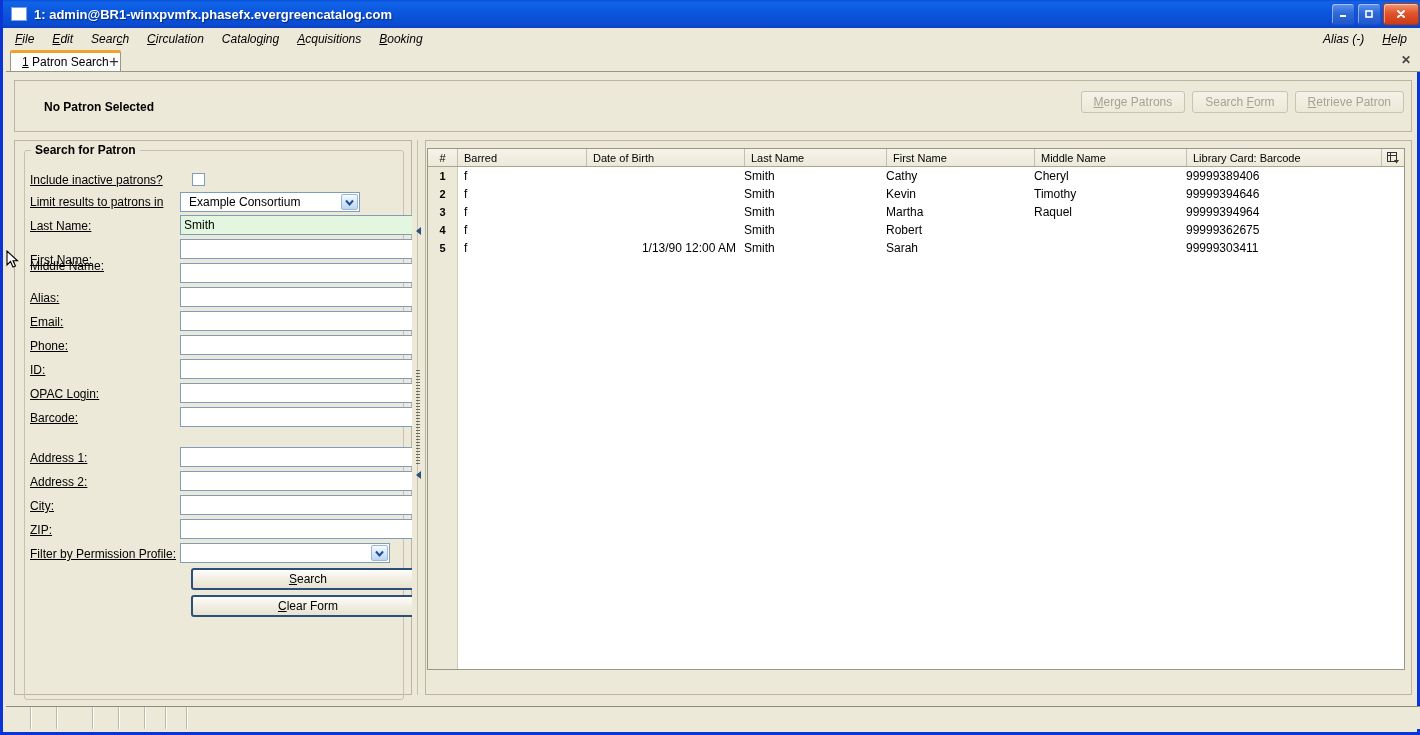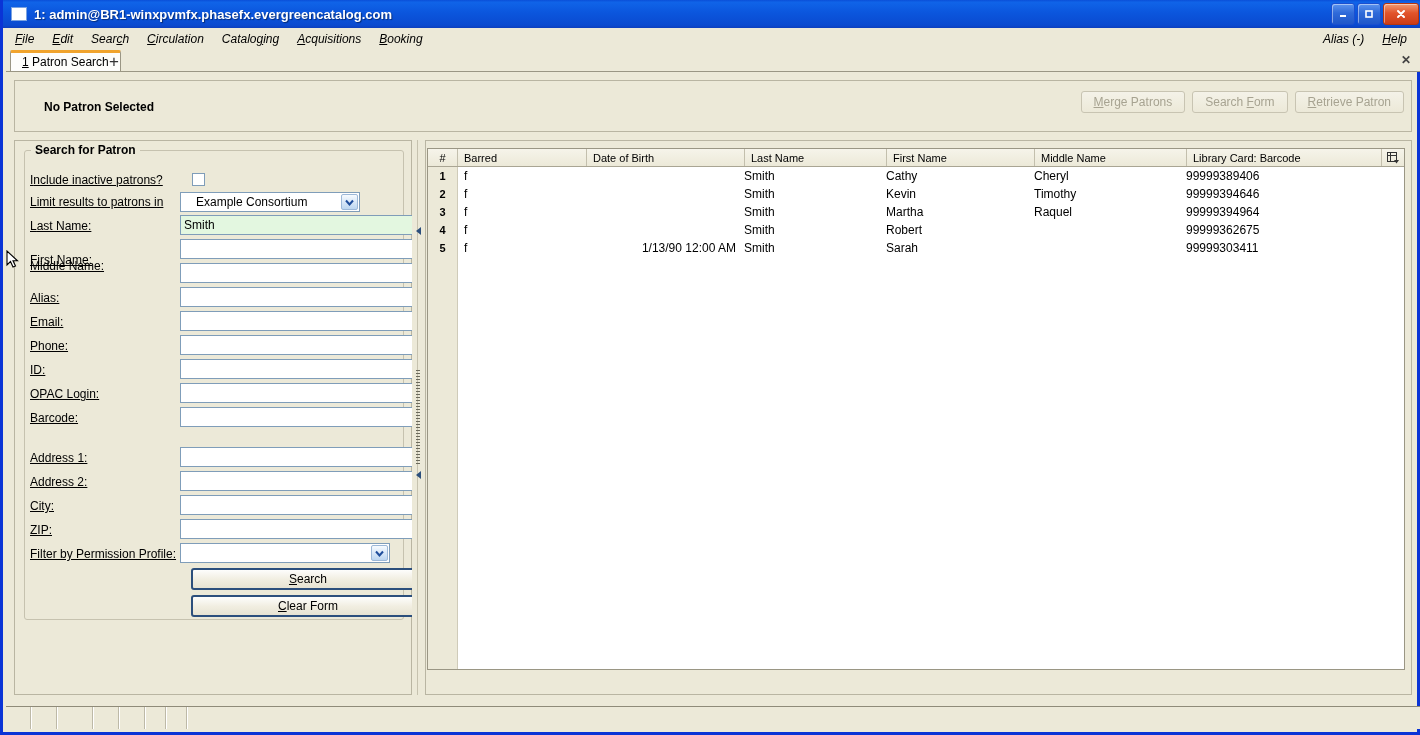--- a/index.html
+++ b/index.html
@@ -93,40 +93,40 @@
   .btn.disabled{color:#a7a391;border-color:#c8c4b2;
     background:linear-gradient(to bottom,#f4f2e8,#ece9d8);}
   .btn.default{border:2px solid #2c4f7c;}
   .u{text-decoration:underline;}
   
   .left-panel{
     position:absolute;left:11px;top:140px;width:398px;height:555px;
     background:#ece9d8;border:1px solid #b9b5a2;box-sizing:border-box;
   }
   .fieldset{
-    position:absolute;left:9px;top:9px;width:380px;height:470px;
+    position:absolute;left:9px;top:9px;width:380px;height:550px;
     border:1px solid #c6c2af;border-radius:3px;box-sizing:border-box;
   }
   .legend{
     position:absolute;left:6px;top:-8px;background:#ece9d8;
     padding:0 4px;font-size:12px;font-weight:bold;
   }
   .frow{position:absolute;left:5px;height:22px;display:flex;align-items:center;}
   .flabel{font-size:12px;white-space:nowrap;text-decoration:underline;}
   .inp{
     position:absolute;left:155px;width:236px;height:20px;
     border:1px solid #7f9db9;background:#fff;box-sizing:border-box;
     font-size:12px;padding:1px 3px;font-family:"Liberation Sans", sans-serif;
     color:#000;outline:none;
   }
   .inp.focused{background:#e3f7e0;}
   .sel{
     position:absolute;left:155px;height:20px;
     border:1px solid #7f9db9;background:#fff;box-sizing:border-box;
-    font-size:12px;display:flex;align-items:center;padding-left:15px;
+    font-size:12px;display:flex;align-items:center;padding-left:8px;
   }
   .sel .arrow{
     position:absolute;right:1px;top:1px;width:17px;height:16px;
     background:linear-gradient(to bottom,#f7fbff,#d6e6f7 55%,#bcd6f0);
     border:1px solid #9cb8d8;box-sizing:border-box;border-radius:2px;
     display:flex;align-items:center;justify-content:center;
   }
   .chk{
     position:absolute;left:167px;width:13px;height:13px;
     border:1px solid #7f9db9;background:#fff;box-sizing:border-box;

